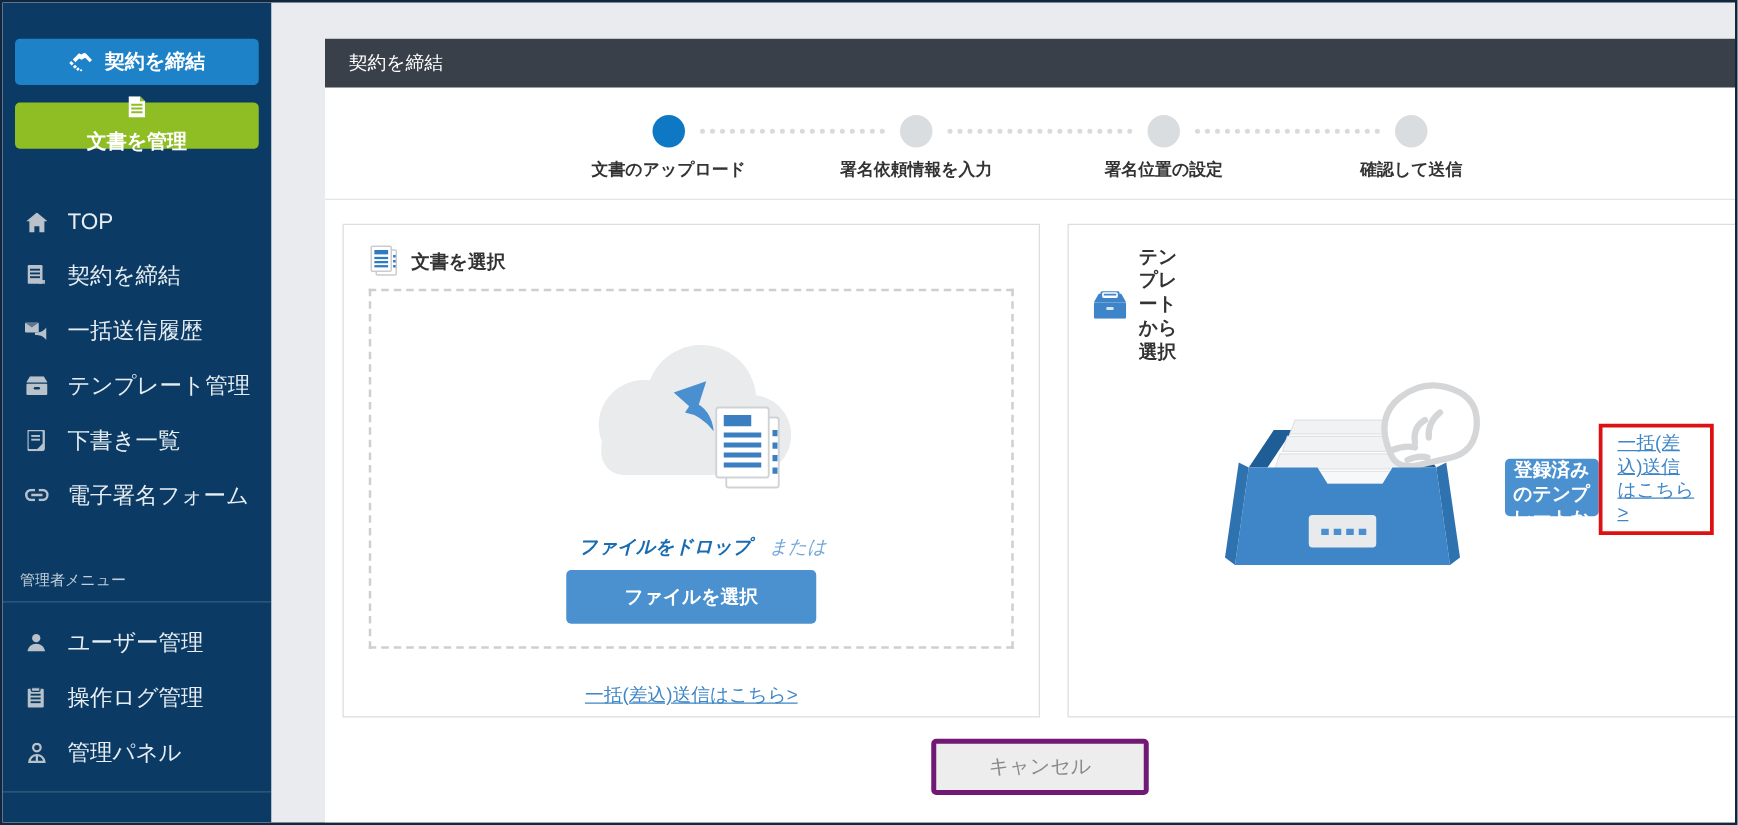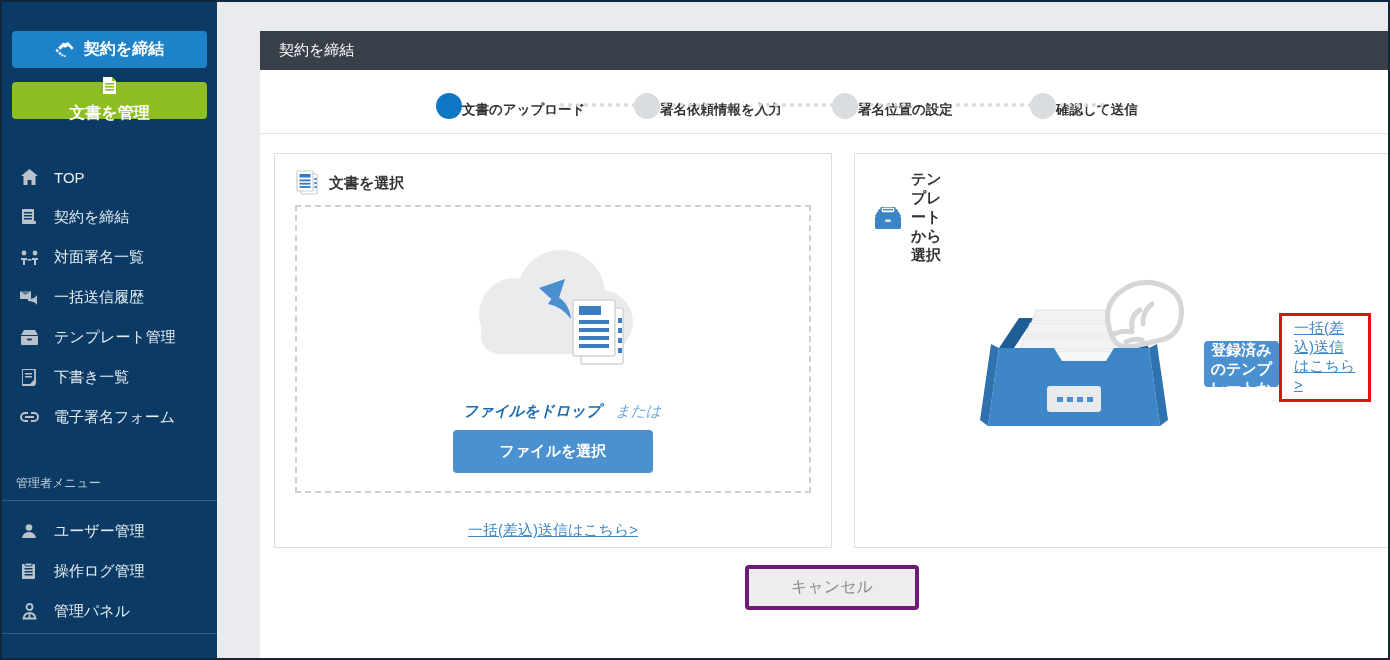--- a/index.html
+++ b/index.html
@@ -19,41 +19,41 @@
   .side-btn {
     margin:0 10px 14px 10px; height:37px; border:none; border-radius:4px;
     display:flex; align-items:center; justify-content:center; gap:9px;
     color:#fff; font-size:16px; font-weight:bold; cursor:pointer;
   }
   .side-btn.blue  { background:#1e82c8; }
   .side-btn.green { background:#8ebe23;flex-direction:column; }
   .side-menu { margin-top:24px; }
   .side-item {
     display:flex; align-items:center; gap:15px;
-    padding:10px 0 10px 17px; color:#e7edf2; font-size:15px; cursor:pointer;
+    padding:10px 0 10px 17px; color:#e7edf2; font-size:18px; cursor:pointer;
   }
   .side-item .ico { width:20px; height:20px; display:flex; align-items:center; justify-content:center; }
   .side-section-label {
     margin:38px 0 8px 14px; color:#c3cfd9; font-size:12px;
   }
   .side-divider { border-top:1px solid rgba(255,255,255,.18); margin:0; }
   .side-bottom { margin-top:auto; }
   .side-bottom .side-divider { margin-bottom:24px; }
 
   
   .main { flex:1; padding:29px 0 0 43px; }
   .panel { background:#fff; width:100%; height:100%; display:flex; flex-direction:column; }
   .panel-title {
     background:#394049; color:#fff; font-size:15px;
     height:39px; display:flex; align-items:center; padding-left:19px;
   }
   
   .stepper-wrap { border-bottom:1px solid #e2e4e6; padding:22px 0 14px 0; }
   .stepper { display:flex; justify-content:center; }
-  .step { width:198px; display:flex; flex-direction:row; align-items:center; position:relative; }
+  .step { width:198px; display:flex; flex-direction:column; align-items:center; position:relative; }
   .step:not(:first-child)::before {
     content:""; position:absolute; top:11px; left:calc(-50% + 25px);
     width:calc(100% - 50px); border-top:4px dotted #d7dbde;
   }
   .step .dot { width:26px; height:26px; border-radius:50%; background:#d9dde0; z-index:1; }
   .step.active .dot { background:#0f78c4; }
   .step .slabel { margin-top:9px; font-size:13.5px; font-weight:bold; color:#333; }
 
   
   .cards { display:flex; gap:22px; padding:19px 12px 0 14px; }
@@ -126,31 +126,20 @@
       <span class="ico">
         <svg width="14" height="17" viewBox="0 0 14 17">
             <rect x="0" y="0" width="12" height="15" rx="1" fill="#b9c2cb"></rect>
             <rect x="2" y="3" width="8" height="1.5" fill="#0b3b64"></rect>
             <rect x="2" y="6" width="8" height="1.5" fill="#0b3b64"></rect>
             <rect x="2" y="9" width="8" height="1.5" fill="#0b3b64"></rect>
             <path fill="#b9c2cb" d="M9 12h5v3h-5z" opacity=".9"></path>
           </svg>
       </span>
       <span>契約を締結</span>
-    </div>
-    <div class="side-item">
-      <span class="ico">
-        <svg width="19" height="15" viewBox="0 0 19 15">
-            <circle cx="4" cy="3" r="2.4" fill="#b9c2cb"></circle>
-            <circle cx="15" cy="3" r="2.4" fill="#b9c2cb"></circle>
-            <path fill="#b9c2cb" d="M1 8h6v2H5v5H3v-5H1zm11 0h6v2h-2v5h-2v-5h-2z"></path>
-            <rect x="7.5" y="9" width="4" height="1.6" fill="#b9c2cb"></rect>
-          </svg>
-      </span>
-      <span>対面署名一覧</span>
     </div>
     <div class="side-item">
       <span class="ico">
         <svg width="19" height="15" viewBox="0 0 19 15">
             <rect x="0" y="1" width="11" height="8" rx="1" fill="#b9c2cb"></rect>
             <path fill="#0b3b64" d="M0 1l5.5 4L11 1z" opacity=".55"></path>
             <path fill="#b9c2cb" d="M8 9c4 0 7-1 9-4v10c-2-3-5-4-9-4z"></path>
           </svg>
       </span>
       <span>一括送信履歴</span>

